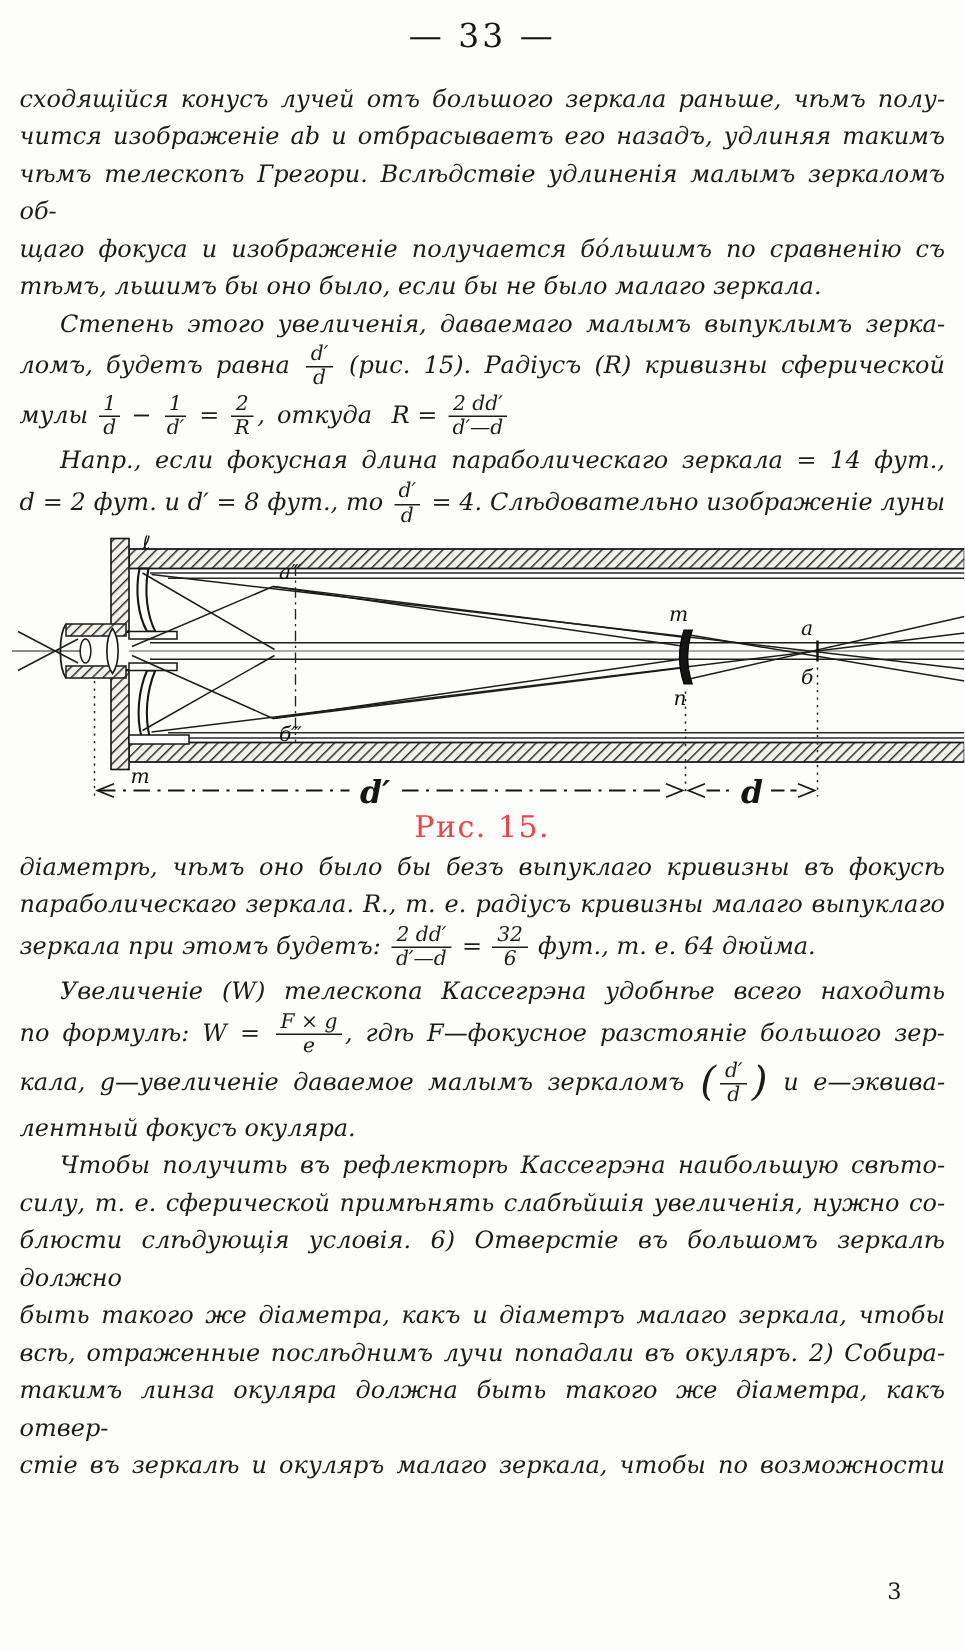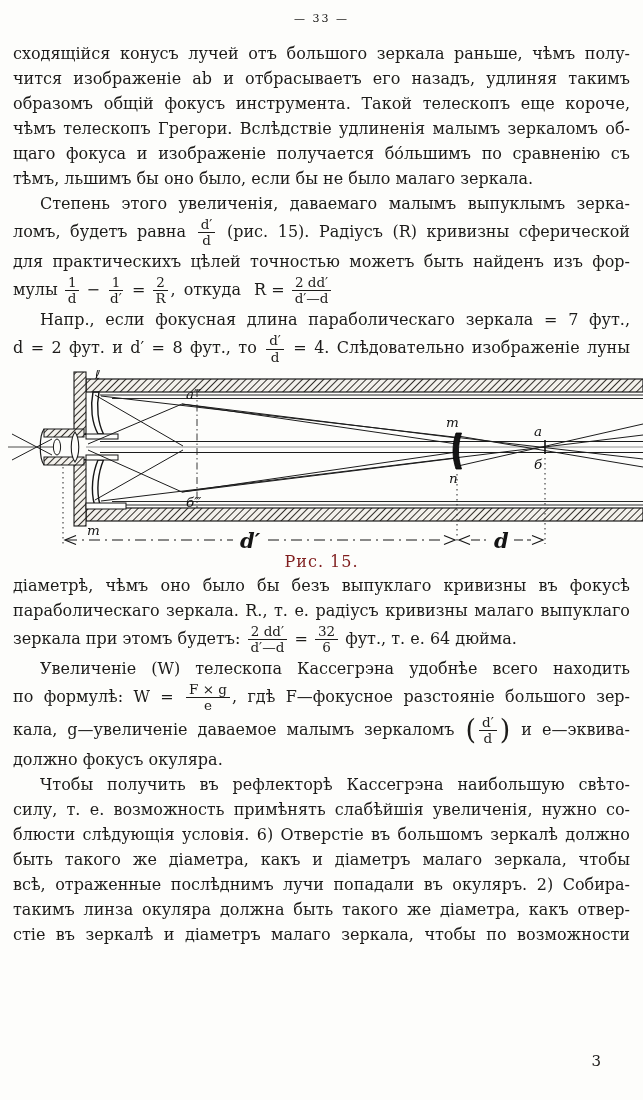--- a/index.html
+++ b/index.html
@@ -4,86 +4,85 @@
 <style>
   html,body{margin:0;padding:0;}
   body{
     width:643px;height:1100px;position:relative;overflow:hidden;
     background:#fdfdfb;color:#1c1b19;
     font-family:"DejaVu Serif","Liberation Serif",serif;
     font-size:16px;
   }
   .page{position:relative;width:643px;height:1100px;box-sizing:border-box;padding:12px 13px 0 13px;}
   .header{
-    text-align:center;font-size:11px;letter-spacing:2px;
+    text-align:center;font-size:22px;letter-spacing:2px;
     margin-bottom:16px;color:#181715;
   }
   .textblock{width:617px;}
   .tline{
     line-height:25px;
     text-align:justify;
     text-align-last:justify;
+    font-style:italic;
     -moz-text-align-last:justify;
   }
   .tline.end{text-align-last:left;-moz-text-align-last:left;}
   .tline.ind{text-indent:27px;}
   .frac{
     display:inline-flex;flex-direction:column;align-items:center;
     vertical-align:middle;font-size:13.5px;line-height:1.12;
     padding:1px 2px;text-align:center;text-align-last:center;
   }
   .frac .num{border-bottom:1px solid #1c1b19;padding:0 3px;display:block;white-space:nowrap;}
   .frac .den{padding:0 3px;display:block;white-space:nowrap;}
   .pfx{display:inline-flex;align-items:center;vertical-align:middle;}
   .pfx .paren{font-size:27px;font-weight:400;line-height:0;padding:0 1px;position:relative;top:-1px;}
   figure{margin:4px -13px 2px -13px;padding:0;width:643px;}
   figure svg{display:block;}
   figcaption{
-    text-align:center;font-size:16px;letter-spacing:1px;color:#7f1d1d;
+    text-align:center;font-size:20px;letter-spacing:1px;color:#ef4444;
     margin-top:2px;
   }
   .pagenum{
     position:absolute;top:1052px;right:42px;font-size:15px;color:#1c1b19;
   }
   .figlabel{font-style:italic;font-family:"DejaVu Serif","DejaVu Sans",serif;}
 </style>
 </head>
 <body>
 
 <div class="page">
 
   <div class="header">— 33 —</div>
 
   <div class="textblock" id="text-upper">
       <div class="tline">сходящійся конусъ лучей отъ большого зеркала раньше, чѣмъ полу-</div>
       <div class="tline">чится изображеніе ab и отбрасываетъ его назадъ, удлиняя такимъ</div>
-      <div class="tline">образомъ общій фокусъ инструмента. Такой телескопъ еще короче,</div>
       <div class="tline">чѣмъ телескопъ Грегори. Вслѣдствіе удлиненія малымъ зеркаломъ об-</div>
       <div class="tline">щаго фокуса и изображеніе получается бо́льшимъ по сравненію съ</div>
       <div class="tline end">тѣмъ, льшимъ бы оно было, если бы не было малаго зеркала.</div>
       <div class="tline ind">Степень этого увеличенія, даваемаго малымъ выпуклымъ зерка-</div>
       <div class="tline">ломъ, будетъ равна <span class="frac">
           <span class="num">d′</span>
           <span class="den">d</span>
         </span> (рис. 15). Радіусъ (R) кривизны сферической</div>
-      <div class="tline">для практическихъ цѣлей точностью можетъ быть найденъ изъ фор-</div>
       <div class="tline end">мулы <span class="frac">
           <span class="num">1</span>
           <span class="den">d</span>
         </span> − <span class="frac">
           <span class="num">1</span>
           <span class="den">d′</span>
         </span> = <span class="frac">
           <span class="num">2</span>
           <span class="den">R</span>
         </span>, откуда  R = <span class="frac">
           <span class="num">2 dd′</span>
           <span class="den">d′—d</span>
         </span></div>
-      <div class="tline ind">Напр., если фокусная длина параболическаго зеркала = 7 фут.,</div>
+      <div class="tline ind">Напр., если фокусная длина параболическаго зеркала = 14 фут.,</div>
       <div class="tline">d = 2 фут. и d′ = 8 фут., то <span class="frac">
           <span class="num">d′</span>
           <span class="den">d</span>
         </span> = 4. Слѣдовательно изображеніе луны</div>
     </div>
 
   <figure>
     <svg width="643" height="180" viewBox="0 0 643 180">
       <defs>
         <pattern id="ht" patternUnits="userSpaceOnUse" width="5" height="5" patternTransform="rotate(45)">
@@ -214,24 +213,24 @@
           <span class="den">e</span>
         </span>, гдѣ F—фокусное разстояніе большого зер-</div>
       <div class="tline">кала, g—увеличеніе даваемое малымъ зеркаломъ <span class="pfx">
           <span class="paren">(</span>
           <span class="frac">
             <span class="num">d′</span>
             <span class="den">d</span>
           </span>
           <span class="paren">)</span>
         </span> и e—эквива-</div>
-      <div class="tline end">должно фокусъ окуляра.</div>
+      <div class="tline end">лентный фокусъ окуляра.</div>
       <div class="tline ind">Чтобы получить въ рефлекторѣ Кассегрэна наибольшую свѣто-</div>
-      <div class="tline">силу, т. е. возможность примѣнять слабѣйшія увеличенія, нужно со-</div>
+      <div class="tline">силу, т. е. сферической примѣнять слабѣйшія увеличенія, нужно со-</div>
       <div class="tline">блюсти слѣдующія условія. 6) Отверстіе въ большомъ зеркалѣ должно</div>
       <div class="tline">быть такого же діаметра, какъ и діаметръ малаго зеркала, чтобы</div>
       <div class="tline">всѣ, отраженные послѣднимъ лучи попадали въ окуляръ. 2) Собира-</div>
       <div class="tline">такимъ линза окуляра должна быть такого же діаметра, какъ отвер-</div>
-      <div class="tline">стіе въ зеркалѣ и діаметръ малаго зеркала, чтобы по возможности</div>
+      <div class="tline">стіе въ зеркалѣ и окуляръ малаго зеркала, чтобы по возможности</div>
     </div>
 
   <div class="pagenum">3</div>
 </div>
 
 </body></html>

